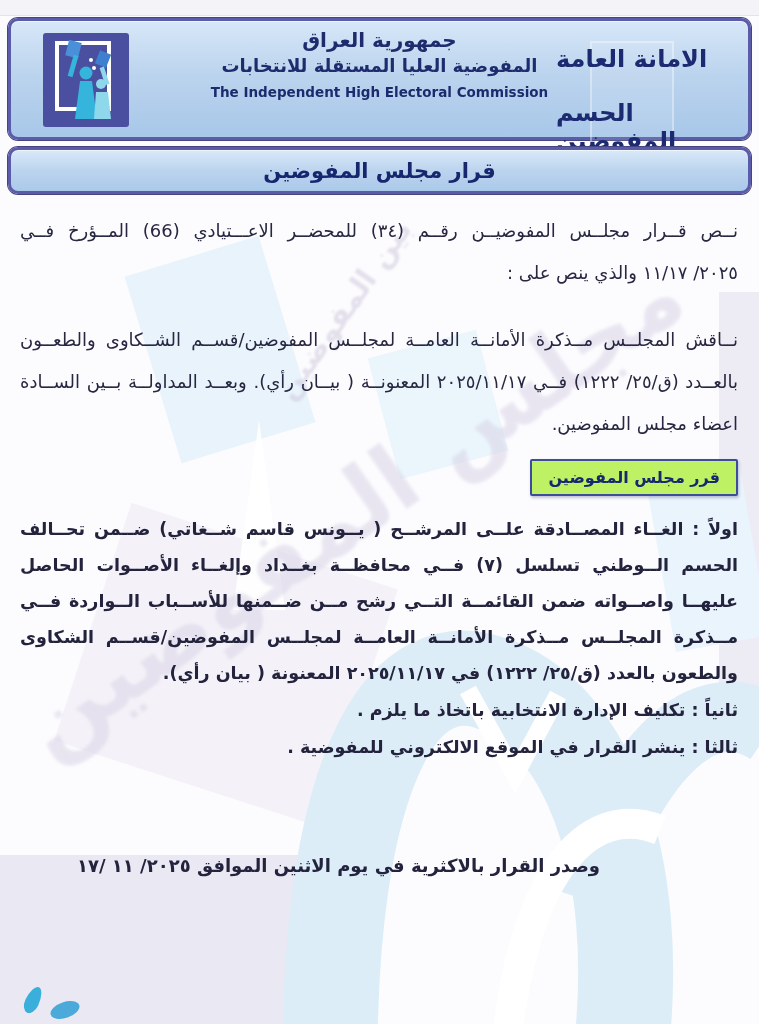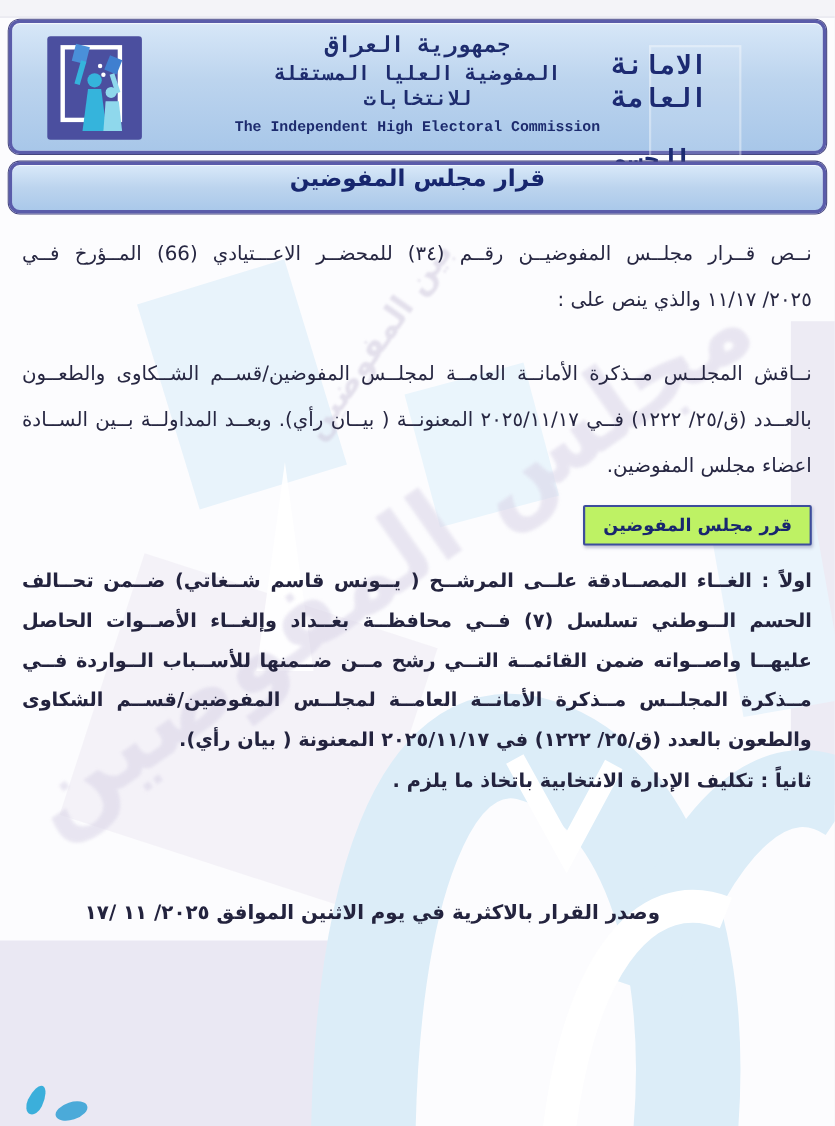--- a/index.html
+++ b/index.html
@@ -34,21 +34,20 @@
     border-radius:50%/60% 60% 40% 40%; transform:rotate(25deg); opacity:.9; }
   .stamp2 { left:50px; top:1002px; width:30px; height:16px; background:#2f9fd4;
     border-radius:50%; transform:rotate(-18deg); opacity:.85; }
 
   
   .header-panel {
     position:absolute; left:8px; right:8px; top:18px; height:122px;
     background:linear-gradient(180deg,#d7e7f8 0%,#bcd4ee 45%,#a8c7e9 100%);
     border:3px solid #5a5caa; border-radius:10px;
     box-shadow:0 0 0 1px #45457f, inset 0 1px 0 rgba(255,255,255,.6);
-    font-family:Liberation Mono, monospace;
   }
   .logo-box { position:absolute; left:28px; top:10px; width:94px; height:98px; }
   .hdr-center { position:absolute; left:50%; top:7px; transform:translateX(-50%);
     width:340px; text-align:center; color:#1e2c6e; }
   .hc1 { font-size:20px; font-weight:700; }
   .hc2 { font-size:18px; font-weight:700; margin-top:3px; }
   .hc3 { font-size:13px; font-weight:700; margin-top:7px; color:#253079; }
   .hc4 { font-size:13.5px; font-weight:700; margin-top:8px; color:#1d2b6e; direction:ltr; }
   .hdr-right { position:absolute; right:14px; top:14px; width:178px; text-align:left;
     color:#1c2a72; font-weight:700; font-size:24px; }
@@ -56,21 +55,21 @@
     border:2px solid rgba(255,255,255,.35); background:rgba(255,255,255,.10); }
   .hr1 { margin-top:10px; position:relative; }
   .hr2 { margin-top:26px; position:relative; }
 
   
   .title-bar {
     position:absolute; left:8px; right:8px; top:147px; height:47px;
     background:linear-gradient(180deg,#d9e9f9 0%,#bcd4ee 50%,#aac9ea 100%);
     border:3px solid #5a5caa; border-radius:10px;
     box-shadow:0 0 0 1px #45457f, inset 0 1px 0 rgba(255,255,255,.6);
-    display:flex; justify-content:center;
+    display:flex; align-items:center; justify-content:center;
     font-size:21px; font-weight:700; color:#17266e;
   }
 
   
   .content { position:absolute; top:210px; right:21px; left:20px;
     color:#272742; font-size:18px; direction:rtl; }
   .para { text-align:justify; line-height:2.35; }
   .p1 { margin-bottom:24px; }
   .p2 { margin-bottom:8px; }
   .decision-row { text-align:right; margin:14px 0 16px; }
@@ -166,20 +165,21 @@
     </div>
 
     <p class="item">
       <span>اولاً : الغــاء المصــادقة علــى المرشــح ( يــونس قاسم شــغاتي) ضــمن تحــالف الحسم الــوطني تسلسل (٧) فــي محافظــة بغــداد وإلغــاء الأصــوات الحاصل عليهــا واصــواته ضمن القائمــة التــي رشح مــن ضــمنها للأســباب الــواردة فــي مــذكرة المجلــس مــذكرة الأمانــة العامــة لمجلــس المفوضين/قســم الشكاوى والطعون بالعدد (ق/٢٥/ ١٢٢٢) في</span>
       <span class="date" dir="ltr">٢٠٢٥/١١/١٧</span>
       <span>المعنونة ( بيان رأي).</span>
     </p>
 
     <p class="item-short">ثانياً : تكليف الإدارة الانتخابية باتخاذ ما يلزم .</p>
 
+    <p class="item-short">ثالثا : ينشر القرار في الموقع الالكتروني للمفوضية .</p>
 
     <p class="closing">
       <span>وصدر القرار بالاكثرية في يوم الاثنين الموافق</span>
       <span class="date" dir="ltr">٢٠٢٥/ ١١ /١٧</span>
     </p>
 
   </div>
 </div>
 
 </body></html>

